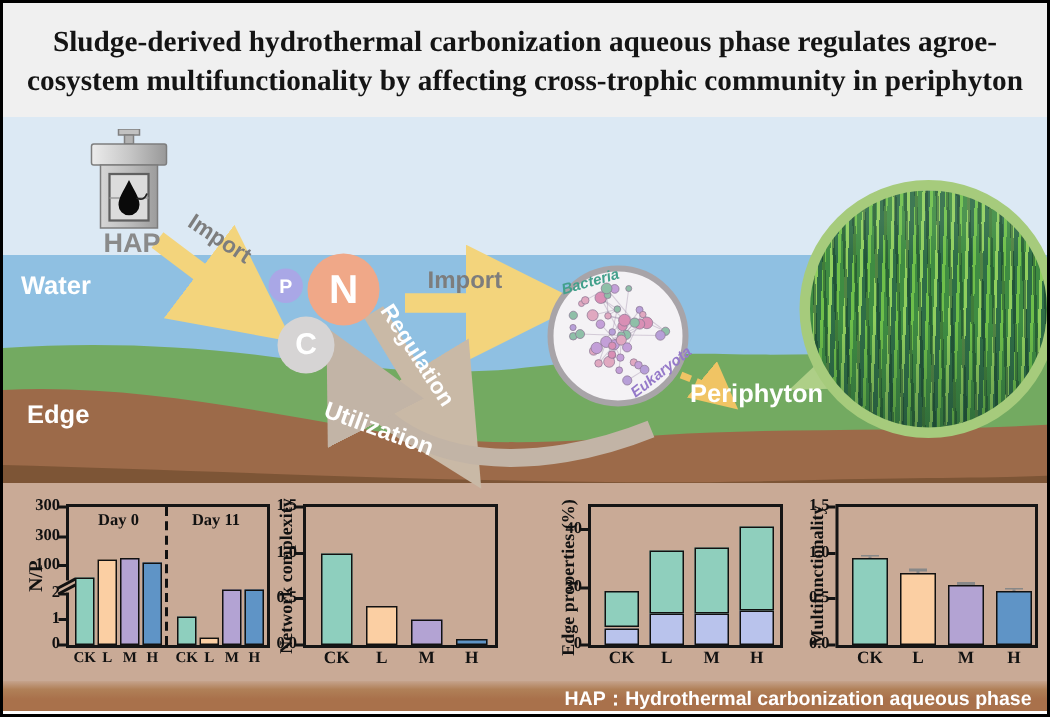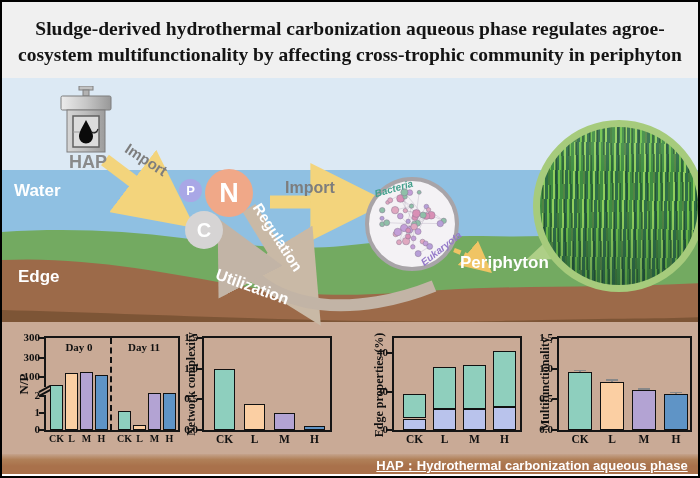--- a/index.html
+++ b/index.html
@@ -26,21 +26,21 @@
           linear-gradient(rgba(255,255,255,0.08) 0 12%, rgba(0,0,0,0) 30% 55%, rgba(25,55,45,0.35) 100%),
           repeating-linear-gradient(88deg, rgba(25,65,40,0) 0 5px, rgba(20,60,40,0.5) 5px 7px),
           repeating-linear-gradient(92deg, #6ebf4a 0 2px, #3f8c42 2px 5px, #8fce5e 5px 7px, #2f6e46 7px 10px),
           linear-gradient(#4f7d4a,#3e6a52);}
   .plot{position:absolute;border:2px solid #151515;box-sizing:border-box;z-index:6;}
   .ylab{position:absolute;white-space:nowrap;transform:translate(-50%,-50%) rotate(-90deg);
         font-weight:bold;font-family:"Liberation Serif",serif;color:#111;z-index:6;}
   .footer-bar{position:absolute;left:0;top:452px;width:700px;height:20px;z-index:6;
         background:linear-gradient(180deg,#c5a38c 0%,#b08058 28%,#a9714b 60%,#a9714b 100%);}
   .footer-text{position:absolute;left:370px;top:455px;width:320px;text-align:center;color:#fff;
-        font-weight:bold;font-size:13px;z-index:7;white-space:nowrap;text-decoration:underline;}
+        font-weight:bold;font-size:13px;z-index:7;white-space:nowrap;}
 </style>
 </head>
 <body>
 
 <div class="page">
 
   <div class="title-block">
     <div>Sludge-derived hydrothermal carbonization aqueous phase regulates agroe-</div>
     <div>cosystem multifunctionality by affecting cross-trophic community in periphyton</div>
   </div>

